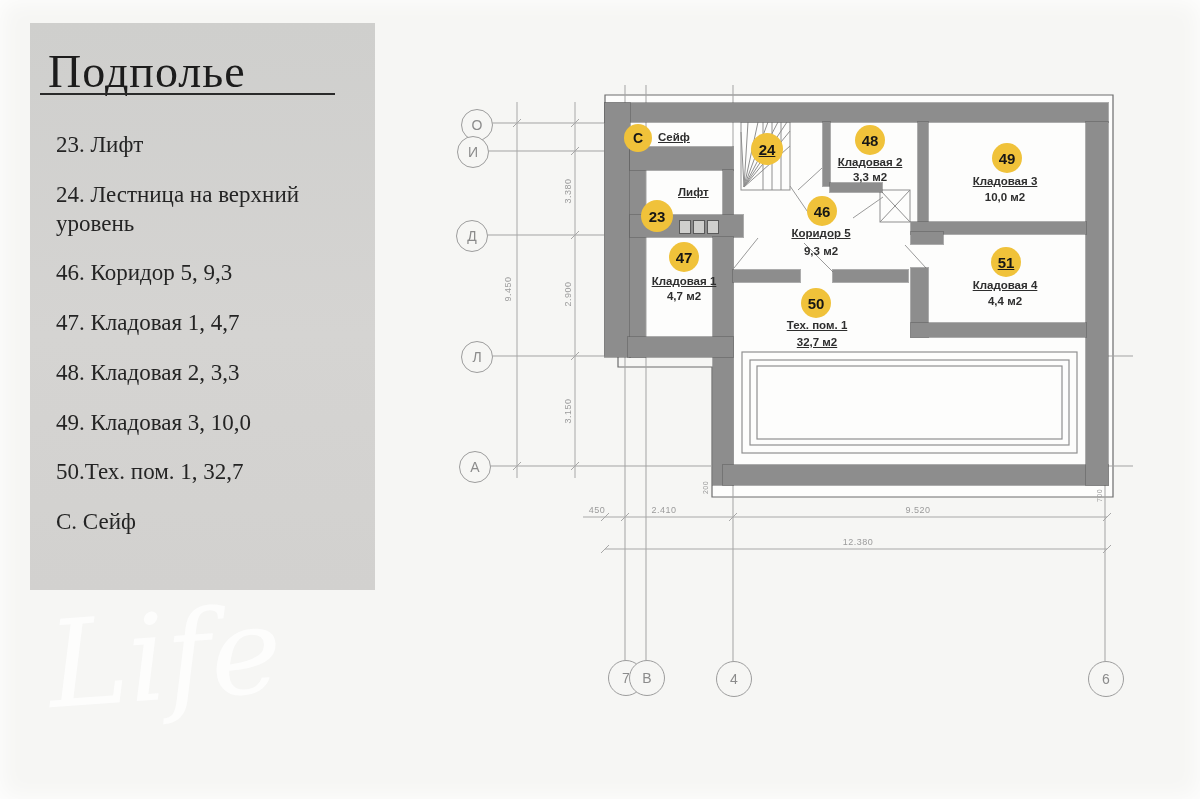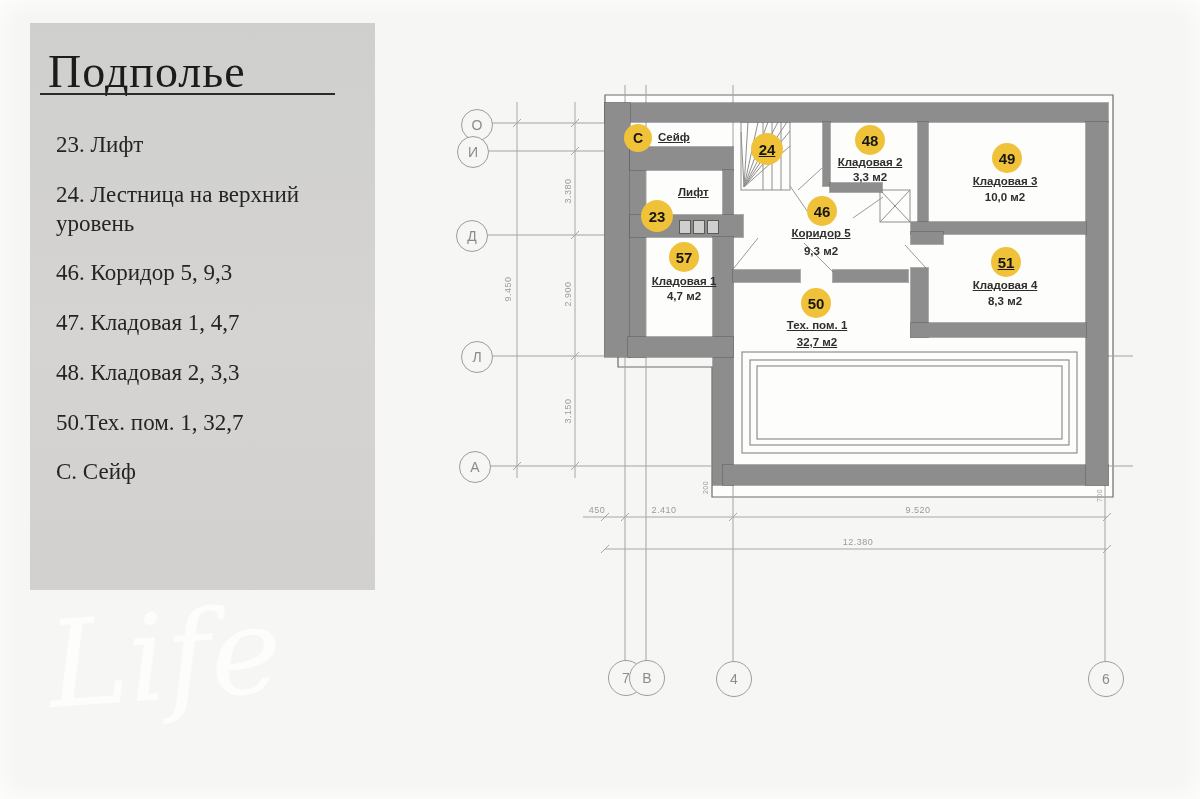--- a/index.html
+++ b/index.html
@@ -74,20 +74,21 @@
 
   <div class="legend">
     <div class="legend-title">Подполье</div>
     <div class="legend-rule"></div>
     <div class="legend-items">
       <div class="legend-item">23. Лифт</div>
       <div class="legend-item">24. Лестница на верхний уровень</div>
       <div class="legend-item">46. Коридор 5, 9,3</div>
       <div class="legend-item">47. Кладовая 1, 4,7</div>
       <div class="legend-item">48. Кладовая 2, 3,3</div>
+      <div class="legend-item">49. Кладовая 3, 10,0</div>
       <div class="legend-item">50.Тех. пом. 1, 32,7</div>
       <div class="legend-item">С. Сейф</div>
     </div>
   </div>
 
   <div class="watermark">Life</div>
 
   <div class="fills">
     <div class="fill" style="left:605px;top:95px;width:508px;height:262px;"></div>
     <div class="fill" style="left:712px;top:357px;width:401px;height:140px;"></div>
@@ -198,41 +199,41 @@
     <div class="grille" style="left:693px;top:220px;"></div>
     <div class="grille" style="left:707px;top:220px;"></div>
   </div>
 
   <div class="badge small" style="left:624px;top:124px;width:28px;height:28px;">С</div>
   <div class="badge" style="left:751px;top:133px;width:32px;height:32px;text-decoration:underline;">24</div>
   <div class="badge" style="left:641px;top:176px;width:32px;height:32px;margin-top:24px;">23</div>
   <div class="badge" style="left:855px;top:125px;width:30px;height:30px;">48</div>
   <div class="badge" style="left:992px;top:143px;width:30px;height:30px;">49</div>
   <div class="badge" style="left:807px;top:196px;width:30px;height:30px;">46</div>
-  <div class="badge" style="left:669px;top:242px;width:30px;height:30px;">57</div>
+  <div class="badge" style="left:669px;top:242px;width:30px;height:30px;">47</div>
   <div class="badge" style="left:991px;top:247px;width:30px;height:30px;text-decoration:underline;">51</div>
   <div class="badge" style="left:801px;top:288px;width:30px;height:30px;">50</div>
 
   <div class="room-name free" style="left:658px;top:130px;">Сейф</div>
   <div class="room-name free" style="left:678px;top:185px;">Лифт</div>
 
   <div class="room-name" style="left:810px;top:155px;">Кладовая 2</div>
   <div class="room-area" style="left:810px;top:170px;">3,3 м2</div>
 
   <div class="room-name" style="left:945px;top:174px;">Кладовая 3</div>
   <div class="room-area" style="left:945px;top:190px;">10,0 м2</div>
 
   <div class="room-name" style="left:761px;top:226px;">Коридор 5</div>
   <div class="room-area" style="left:761px;top:244px;">9,3 м2</div>
 
   <div class="room-name" style="left:624px;top:274px;">Кладовая 1</div>
   <div class="room-area" style="left:624px;top:289px;">4,7 м2</div>
 
   <div class="room-name" style="left:945px;top:278px;">Кладовая 4</div>
-  <div class="room-area" style="left:945px;top:294px;">8,3 м2</div>
+  <div class="room-area" style="left:945px;top:294px;">4,4 м2</div>
 
   <div class="room-name" style="left:757px;top:318px;">Тех. пом. 1</div>
   <div class="room-area" style="left:757px;top:335px;text-decoration:underline;">32,7 м2</div>
 
   <div class="axis" style="left:461px;top:109px;width:30px;height:30px;">О</div>
   <div class="axis" style="left:457px;top:136px;width:30px;height:30px;">И</div>
   <div class="axis" style="left:456px;top:220px;width:30px;height:30px;">Д</div>
   <div class="axis" style="left:461px;top:341px;width:30px;height:30px;">Л</div>
   <div class="axis" style="left:459px;top:451px;width:30px;height:30px;">А</div>
 

